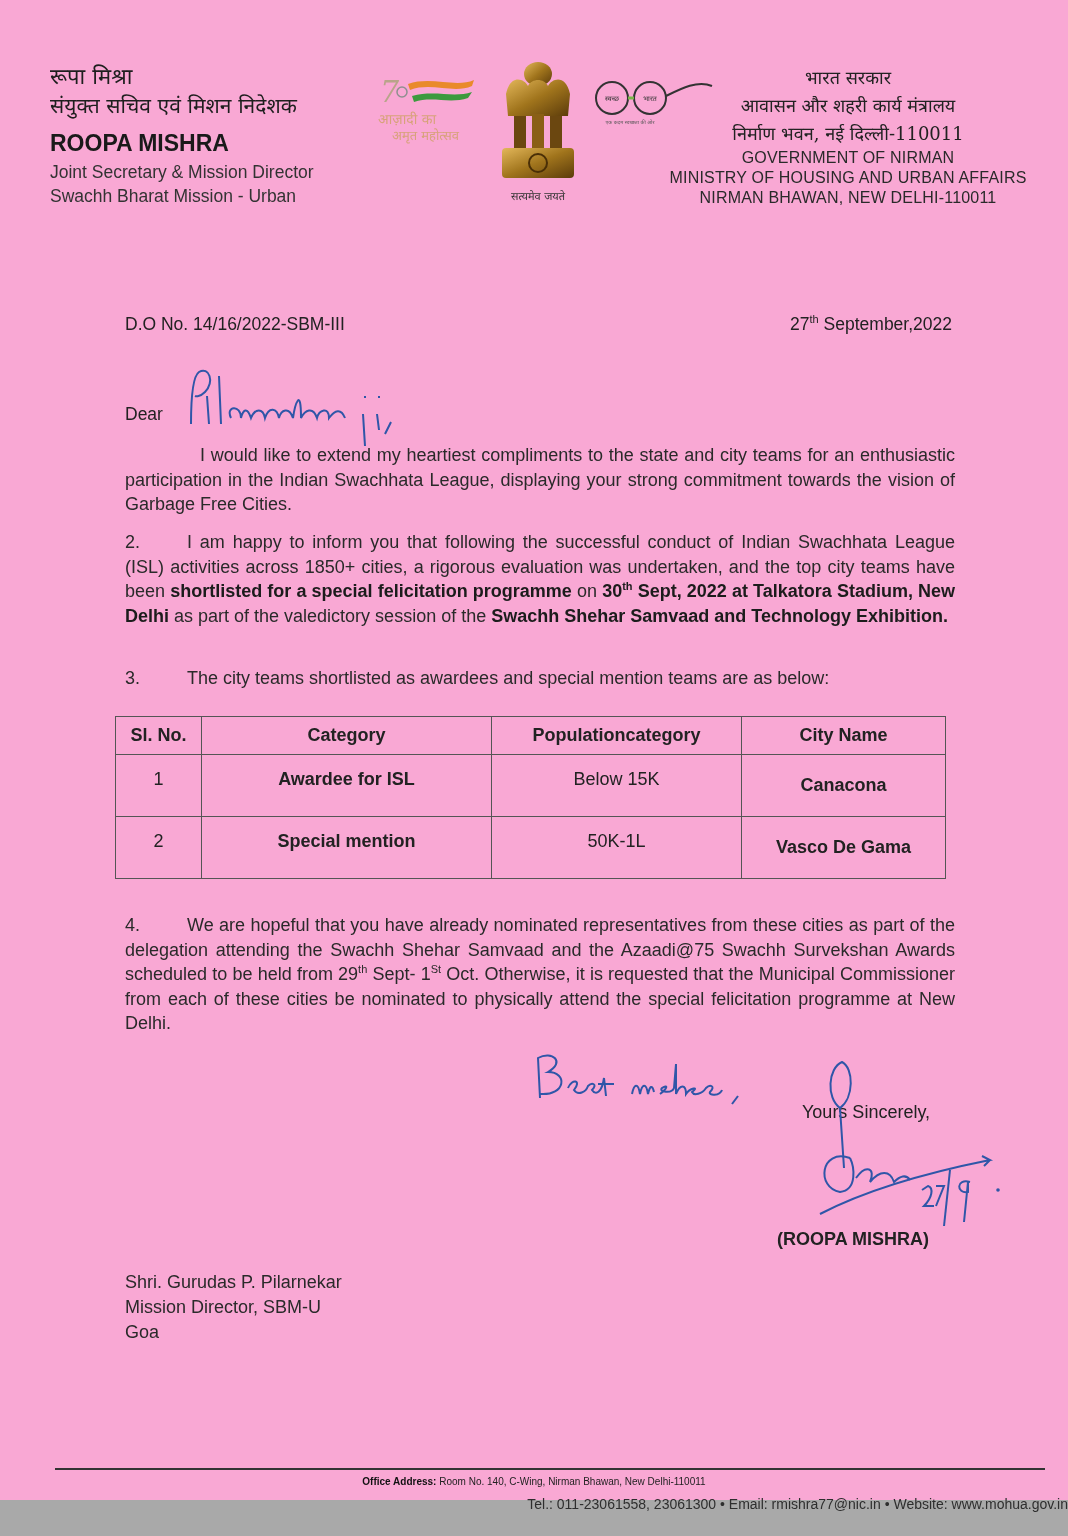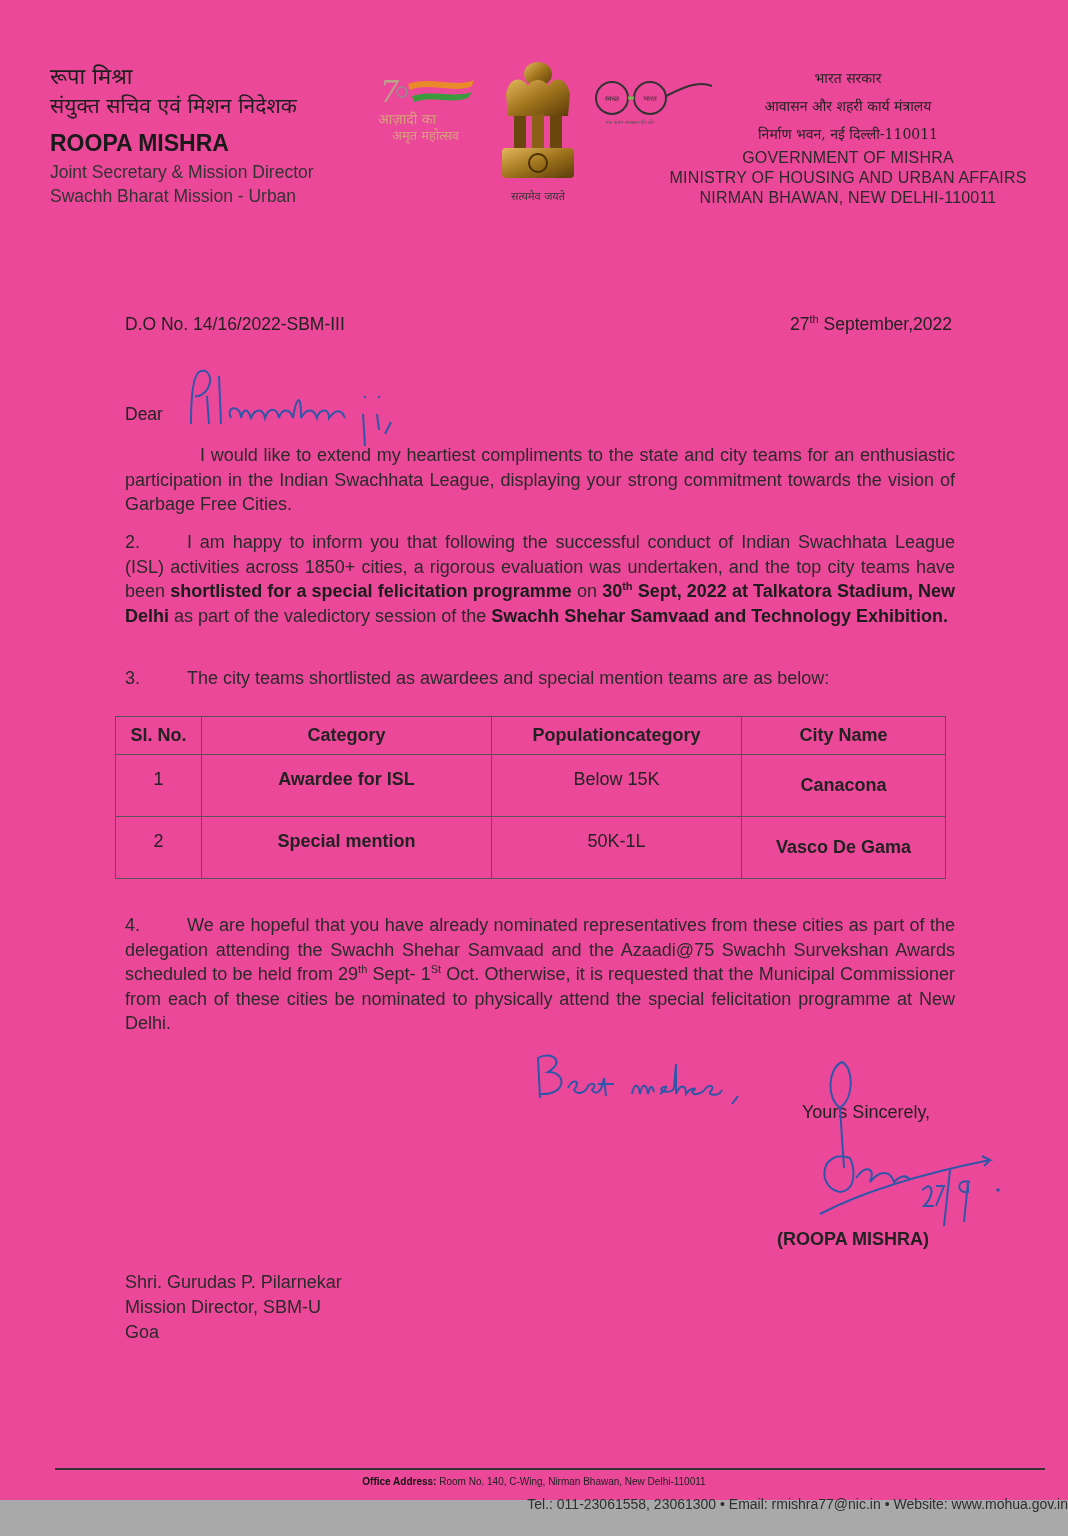--- a/index.html
+++ b/index.html
@@ -1,35 +1,35 @@
 <!DOCTYPE html>
 <html><head>
   <meta charset="utf-8">
   <style>
     * { box-sizing: border-box; margin: 0; padding: 0; }
     html, body { width: 1068px; height: 1536px; background: #ffffff; overflow: hidden; }
     body { position: relative; font-family: "Liberation Sans", "DejaVu Sans", sans-serif; color: #2a2a2a; }
 
-    .page { position: absolute; left: 0; top: 0; width: 1068px; height: 1536px; background: #ec4899; }
+    .page { position: absolute; left: 0; top: 0; width: 1068px; height: 1536px; background: #f9a8d4; }
 
     
     .hdr-left { position: absolute; left: 50px; top: 62px; width: 320px; }
     .hdr-left .hi-name { font-family: "DejaVu Serif", serif; font-size: 22px; line-height: 30px; color: #1e1e1e; }
     .hdr-left .hi-title { font-family: "DejaVu Serif", serif; font-size: 21px; line-height: 28px; color: #1e1e1e; }
     .hdr-left .en-name { font-size: 23px; font-weight: bold; line-height: 34px; margin-top: 6px; color: #1a1a1a; }
     .hdr-left .en-line { font-size: 17.5px; line-height: 24px; color: #333; }
 
     
     .logo-azadi { position: absolute; left: 376px; top: 68px; width: 110px; height: 80px; }
     .logo-emblem { position: absolute; left: 492px; top: 56px; width: 92px; height: 150px; }
     .logo-sbm { position: absolute; left: 590px; top: 78px; width: 125px; height: 50px; }
 
     
     .hdr-right { position: absolute; left: 640px; top: 64px; width: 416px; text-align: center; }
-    .hdr-right .hi { font-family: "DejaVu Serif", serif; font-size: 14px; line-height: 28px; color: #222; }
+    .hdr-right .hi { font-family: "DejaVu Serif", serif; font-size: 18px; line-height: 28px; color: #222; }
     .hdr-right .en { font-size: 16px; line-height: 20px; color: #2a2a2a; letter-spacing: 0.2px; }
 
     
     .ref-row { position: absolute; left: 125px; top: 314px; width: 830px; font-size: 17.5px; color: #222; }
     .ref-row .ref-no { position: absolute; left: 0; top: 0; }
     .ref-row .ref-date { position: absolute; right: 3px; top: 0; }
     sup { font-size: 11px; vertical-align: super; line-height: 0; }
 
     .salutation { position: absolute; left: 125px; top: 366px; font-size: 17.5px; color: #222; }
     .salutation .dear { position: absolute; left: 0; top: 38px; }
@@ -121,21 +121,21 @@
       <text x="22" y="23" text-anchor="middle" font-family="DejaVu Sans, sans-serif" font-size="7" fill="#333">स्वच्छ</text>
       <text x="60" y="23" text-anchor="middle" font-family="DejaVu Sans, sans-serif" font-size="7" fill="#333">भारत</text>
       <text x="40" y="46" text-anchor="middle" font-family="DejaVu Sans, sans-serif" font-size="5" fill="#555">एक कदम स्वच्छता की ओर</text>
     </svg>
   </div>
 
   <div class="hdr-right">
     <div class="hi">भारत सरकार</div>
     <div class="hi">आवासन और शहरी कार्य मंत्रालय</div>
     <div class="hi">निर्माण भवन, नई दिल्ली-110011</div>
-    <div class="en">GOVERNMENT OF MISHRA</div>
+    <div class="en">GOVERNMENT OF NIRMAN</div>
     <div class="en">MINISTRY OF HOUSING AND URBAN AFFAIRS</div>
     <div class="en">NIRMAN BHAWAN, NEW DELHI-110011</div>
   </div>
 
   <div class="ref-row">
     <span class="ref-no">D.O No. 14/16/2022-SBM-III</span>
     <span class="ref-date"><span>27</span><sup>th</sup><span> September,2022</span></span>
   </div>
 
   <div class="salutation">

